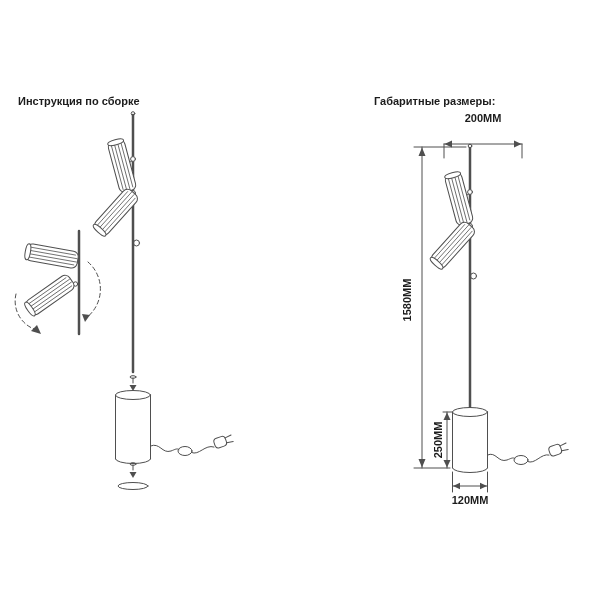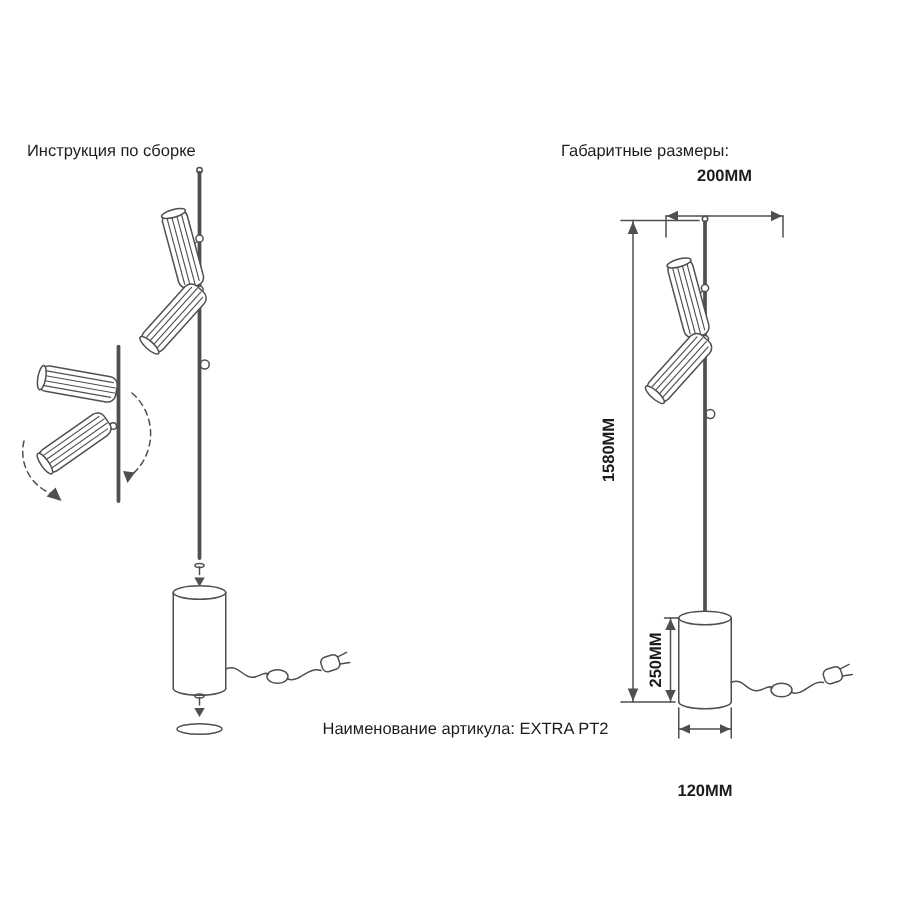--- a/index.html
+++ b/index.html
@@ -2,21 +2,21 @@
 <html style="--line: #4f4f4f; --text: #1c1c1c;"><head>
 <meta charset="utf-8">
 <style>
   html,body{margin:0;padding:0;background:#ffffff}
   .canvas{
     position:relative;width:600px;height:600px;background:#fff;overflow:hidden;
     font-family:"Liberation Sans", sans-serif;color:var(--text,#1c1c1c);
   }
   .art{position:absolute;left:0;top:0;color:var(--line,#4f4f4f)}
   .lbl{
-    position:absolute;font-size:11px;line-height:1;white-space:nowrap;
+    position:absolute;font-size:11px;line-height:1;white-space:nowrap;font-weight:bold;
   }
   .dim{
     position:absolute;font-size:11px;font-weight:700;line-height:1;white-space:nowrap;
     transform:translate(-50%,-50%);
   }
   .dim.vert{transform:translate(-50%,-50%) rotate(-90deg)}
 </style>
 </head>
 <body>
 
@@ -170,22 +170,21 @@
           <polygon points="487,486 480,482.8 480,489.2" fill="currentColor" stroke="none"></polygon>
         </g>
       </g>
     </g>
   </svg>
 
   <div class="lbl" style="left:18px;top:96px">Инструкция по сборке</div>
 
   <div class="lbl" style="left:374px;top:96px">Габаритные размеры:</div>
 
-  <div class="lbl" style="left:215px;top:481px">Наименование артикула: EXTRA PT2</div>
 
   <div class="dim" style="left:483px;top:118px">200MM</div>
 
   <div class="dim vert" style="left:407px;top:300px">1580MM</div>
 
   <div class="dim vert" style="left:438px;top:440px">250MM</div>
 
-  <div class="dim" style="left:470px;top:528px">120MM</div>
+  <div class="dim" style="left:470px;top:500px">120MM</div>
 </div>
 
 </body></html>

